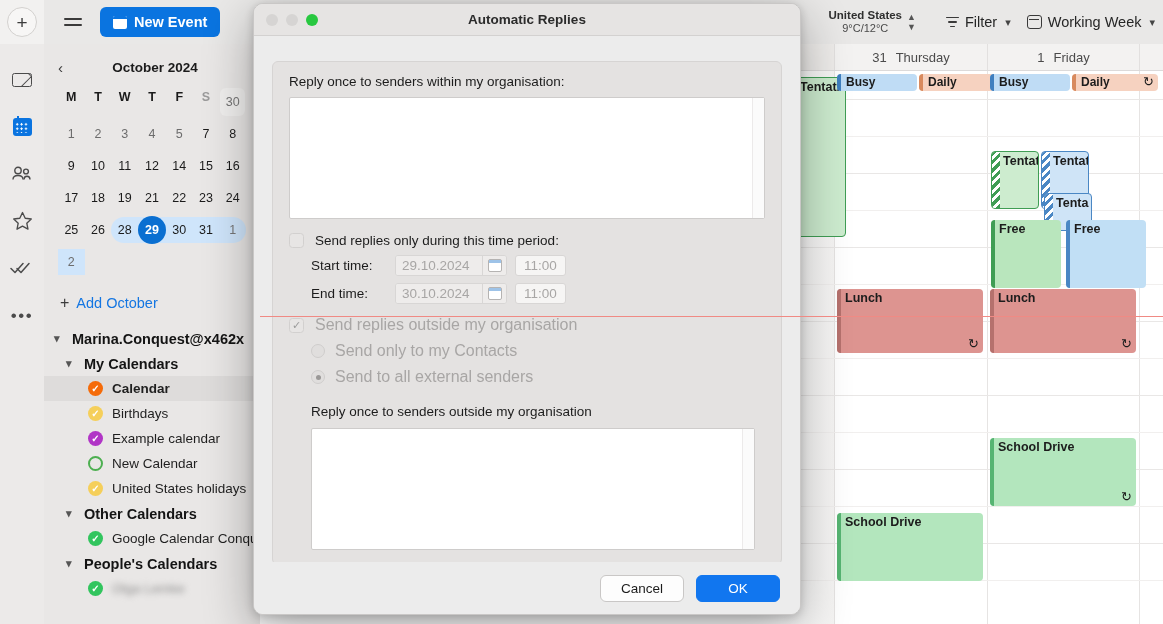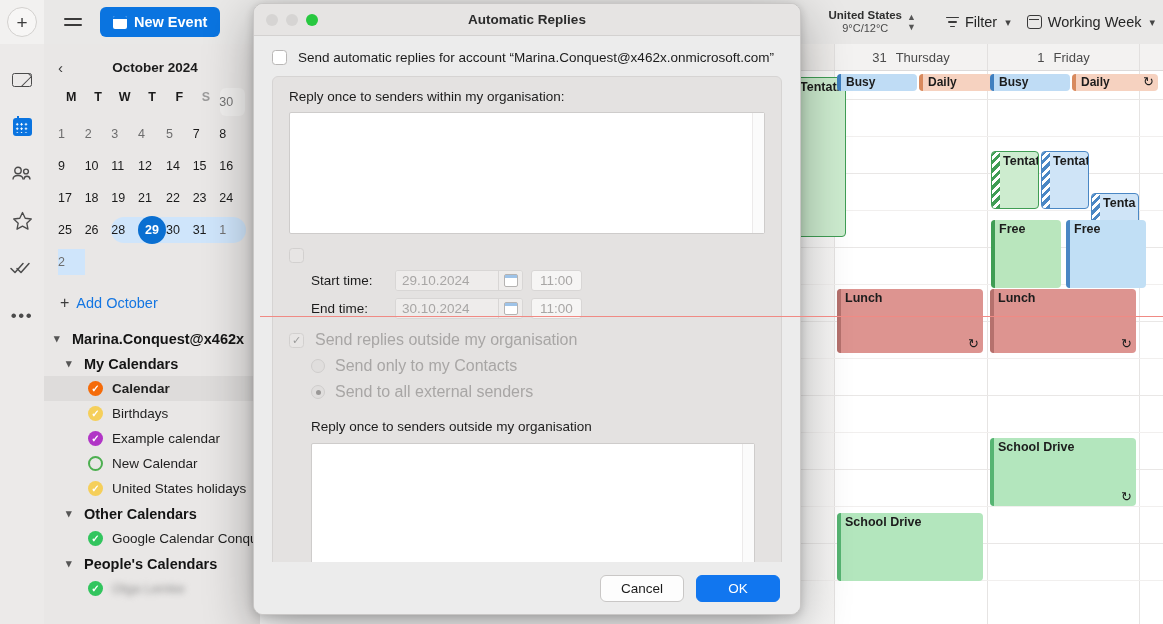--- a/index.html
+++ b/index.html
@@ -104,21 +104,21 @@
     background: #e9e7e6; overflow: hidden;
   }
   .mini-cal { padding: 10px 14px 0 14px; }
   .mc-head { display: flex; align-items: center; height: 26px; position: relative; }
   .mc-prev { font-size: 15px; color: #3c3c3c; cursor: pointer; width: 20px; line-height: 1; }
   .mc-title { flex: 1; text-align: center; font-size: 13.5px; font-weight: 700; color: #1b1b1b; padding-right: 14px;}
   .mc-grid { display: grid; grid-template-columns: repeat(7, 1fr); margin-top: 6px; }
   .mc-dow { text-align: center; font-size: 12.5px; font-weight: 700; color: #1b1b1b; padding: 4px 0 6px; }
   .mc-dow.dim { color: #9a9a9a; }
   .mc-cell {
-    position: relative; height: 32px; display: flex; align-items: center; justify-content: flex-start;
+    position: relative; height: 32px; display: flex; align-items: center; justify-content: center;
     font-size: 12.5px; color: #6d6d6d; cursor: pointer;
   }
   .mc-cell.cur { color: #1b1b1b; font-weight: 500; }
   .mc-cell.weekrow::before {
     content: ""; position: absolute; left: 0; right: 0; top: 3px; bottom: 3px; background: #cfe5fb;
   }
   .mc-cell.weekrow.first::before { border-radius: 16px 0 0 16px; }
   .mc-cell.weekrow.last::before { border-radius: 0 16px 16px 0; }
   .mc-cell.prevhi::before {
     content: ""; position: absolute; left: 1px; right: 1px; top: 2px; bottom: 2px;
@@ -217,21 +217,21 @@
   .ta {
     width: 100%; height: 122px; background: #fff; border: 1px solid #cecccb;
     border-radius: 2px; margin-top: 8px; position: relative;
   }
   .ta .sb { position: absolute; right: 0; top: 0; bottom: 0; width: 12px; background: #fbfbfb; border-left: 1px solid #eceaea;}
   .muted { color: #a8a6a5; }
   .sub-rows { margin-top: 14px; }
   .time-row { display: flex; align-items: center; gap: 8px; margin-top: 7px; padding-left: 22px; }
   .time-lbl { font-size: 13.5px; color: #1c1c1c; font-weight: 400; width: 76px; text-align: left; }
   .date-box {
-    display: flex; align-items: stretch; border: 1px solid #d8d6d5; border-radius: 3px; overflow: hidden; background: #eeeceb; gap: 16px;
+    display: flex; align-items: stretch; border: 1px solid #d8d6d5; border-radius: 3px; overflow: hidden; background: #eeeceb;
   }
   .date-box .val { width: 86px; padding: 2px 6px; font-size: 13.5px; color: #a8a6a5; background: #eeeceb; }
   .date-box .ic {
     width: 24px; border-left: 1px solid #d8d6d5; display: flex; align-items: center; justify-content: center; background: #eeeceb;
   }
   .mini-cal-ic { width: 14px; height: 13px; border: 1.2px solid #b5b3b2; border-radius: 2px; position: relative; background: #fff;}
   .mini-cal-ic::before { content:""; position:absolute; top:0;left:0;right:0;height:3px;background:#9ec3e8;}
   .time-box {
     border: 1px solid #d8d6d5; border-radius: 3px; background: #f6f5f4; padding: 2px 8px;
     font-size: 13.5px; color: #a8a6a5; min-width: 46px; text-align: center;
@@ -517,21 +517,21 @@
         <div class="hourline" style="top: 472px;"></div>
         <div class="halfline" style="top: 509px;"></div>
         <div class="nowline" style="top: 245px;"></div>
         <div class="ev tent" style="left: 528px; top: 6px; width: 58px; height: 160px; background: rgb(205, 236, 207); border: 1px solid rgb(63, 157, 84);"><span class="stripe" style="background: repeating-linear-gradient(135deg, rgb(63, 157, 84) 0px, rgb(63, 157, 84) 3px, rgb(255, 255, 255) 3px, rgb(255, 255, 255) 6px);"></span><span>Tentative</span></div>
         <div class="ev pill" style="left: 577px; top: 3px; width: 80px; height: 17px; background: rgb(191, 220, 245);"><span class="bar" style="background: rgb(63, 127, 191);"></span><span>Busy</span></div>
         <div class="ev pill" style="left: 659px; top: 3px; width: 86px; height: 17px; background: rgb(246, 210, 192);"><span class="bar" style="background: rgb(216, 138, 94);"></span><span>Daily</span><span class="rep">↻</span></div>
         <div class="ev pill" style="left: 730px; top: 3px; width: 80px; height: 17px; background: rgb(191, 220, 245);"><span class="bar" style="background: rgb(63, 127, 191);"></span><span>Busy</span></div>
         <div class="ev pill" style="left: 812px; top: 3px; width: 86px; height: 17px; background: rgb(246, 210, 192);"><span class="bar" style="background: rgb(216, 138, 94);"></span><span>Daily</span><span class="rep">↻</span></div>
         <div class="ev tent" style="left: 731px; top: 80px; width: 48px; height: 58px; background: rgb(205, 236, 207); border: 1px solid rgb(63, 157, 84);"><span class="stripe" style="background: repeating-linear-gradient(135deg, rgb(63, 157, 84) 0px, rgb(63, 157, 84) 3px, rgb(255, 255, 255) 3px, rgb(255, 255, 255) 6px);"></span><span>Tentative</span></div>
         <div class="ev tent" style="left: 781px; top: 80px; width: 48px; height: 58px; background: rgb(207, 228, 247); border: 1px solid rgb(74, 135, 196);"><span class="stripe" style="background: repeating-linear-gradient(135deg, rgb(74, 135, 196) 0px, rgb(74, 135, 196) 3px, rgb(255, 255, 255) 3px, rgb(255, 255, 255) 6px);"></span><span>Tentative</span></div>
-        <div class="ev tent" style="left: 831px; top: 122px; width: 48px; height: 38px; background: rgb(207, 228, 247); border: 1px solid rgb(74, 135, 196);"><span class="stripe" style="background: repeating-linear-gradient(135deg, rgb(74, 135, 196) 0px, rgb(74, 135, 196) 3px, rgb(255, 255, 255) 3px, rgb(255, 255, 255) 6px);"></span><span>Tenta</span></div>
+        <div class="ev tent" style="left: 784px; top: 122px; width: 48px; height: 38px; background: rgb(207, 228, 247); border: 1px solid rgb(74, 135, 196);"><span class="stripe" style="background: repeating-linear-gradient(135deg, rgb(74, 135, 196) 0px, rgb(74, 135, 196) 3px, rgb(255, 255, 255) 3px, rgb(255, 255, 255) 6px);"></span><span>Tenta</span></div>
         <div class="ev" style="left: 731px; top: 149px; width: 70px; height: 68px; background: rgb(185, 230, 189);"><span class="bar" style="background: rgb(63, 157, 84);"></span><span>Free</span></div>
         <div class="ev" style="left: 806px; top: 149px; width: 80px; height: 68px; background: rgb(193, 223, 245);"><span class="bar" style="background: rgb(74, 135, 196);"></span><span>Free</span></div>
         <div class="ev" style="left: 577px; top: 218px; width: 146px; height: 64px; background: rgb(221, 148, 144);"><span class="bar" style="background: rgb(181, 113, 109);"></span><span>Lunch</span><span class="rep">↻</span></div>
         <div class="ev" style="left: 730px; top: 218px; width: 146px; height: 64px; background: rgb(221, 148, 144);"><span class="bar" style="background: rgb(181, 113, 109);"></span><span>Lunch</span><span class="rep">↻</span></div>
         <div class="ev" style="left: 730px; top: 367px; width: 146px; height: 68px; background: rgb(179, 230, 189);"><span class="bar" style="background: rgb(86, 180, 114);"></span><span>School Drive</span><span class="rep">↻</span></div>
         <div class="ev" style="left: 577px; top: 442px; width: 146px; height: 68px; background: rgb(179, 230, 189);"><span class="bar" style="background: rgb(86, 180, 114);"></span><span>School Drive</span></div>
       </div>
 </div>
 
 <div class="veil"></div>
@@ -539,34 +539,31 @@
   <div class="modal-title">
     <div class="tl">
       <i style="background:#d6d4d3"></i>
       <i style="background:#d6d4d3"></i>
       <i style="background:#28c840"></i>
     </div>
     <h1>Automatic Replies</h1>
   </div>
 
   <div class="modal-body">
-    <div class="row-chk">
-      <span class="sqchk"></span>
-      <label>Send automatic replies for account “Marina.Conquest@x462x.onmicrosoft.com”</label>
-    </div>
 
     <div class="panel">
       <div class="panel-label">Reply once to senders within my organisation:</div>
       <div class="ta">
         <div class="sb"></div>
       </div>
 
       <div class="sub-rows">
         <div class="row-chk">
           <span class="sqchk" style="background:#e7e5e4;border-color:#d2d0cf"></span>
+          <label class="muted">Send replies only during this time period:</label>
         </div>
 
         <div class="time-row">
           <span class="time-lbl">Start time:</span>
           <span class="date-box">
             <span class="val">29.10.2024</span>
             <span class="ic">
                   <span class="mini-cal-ic"></span>
                 </span>
           </span>

